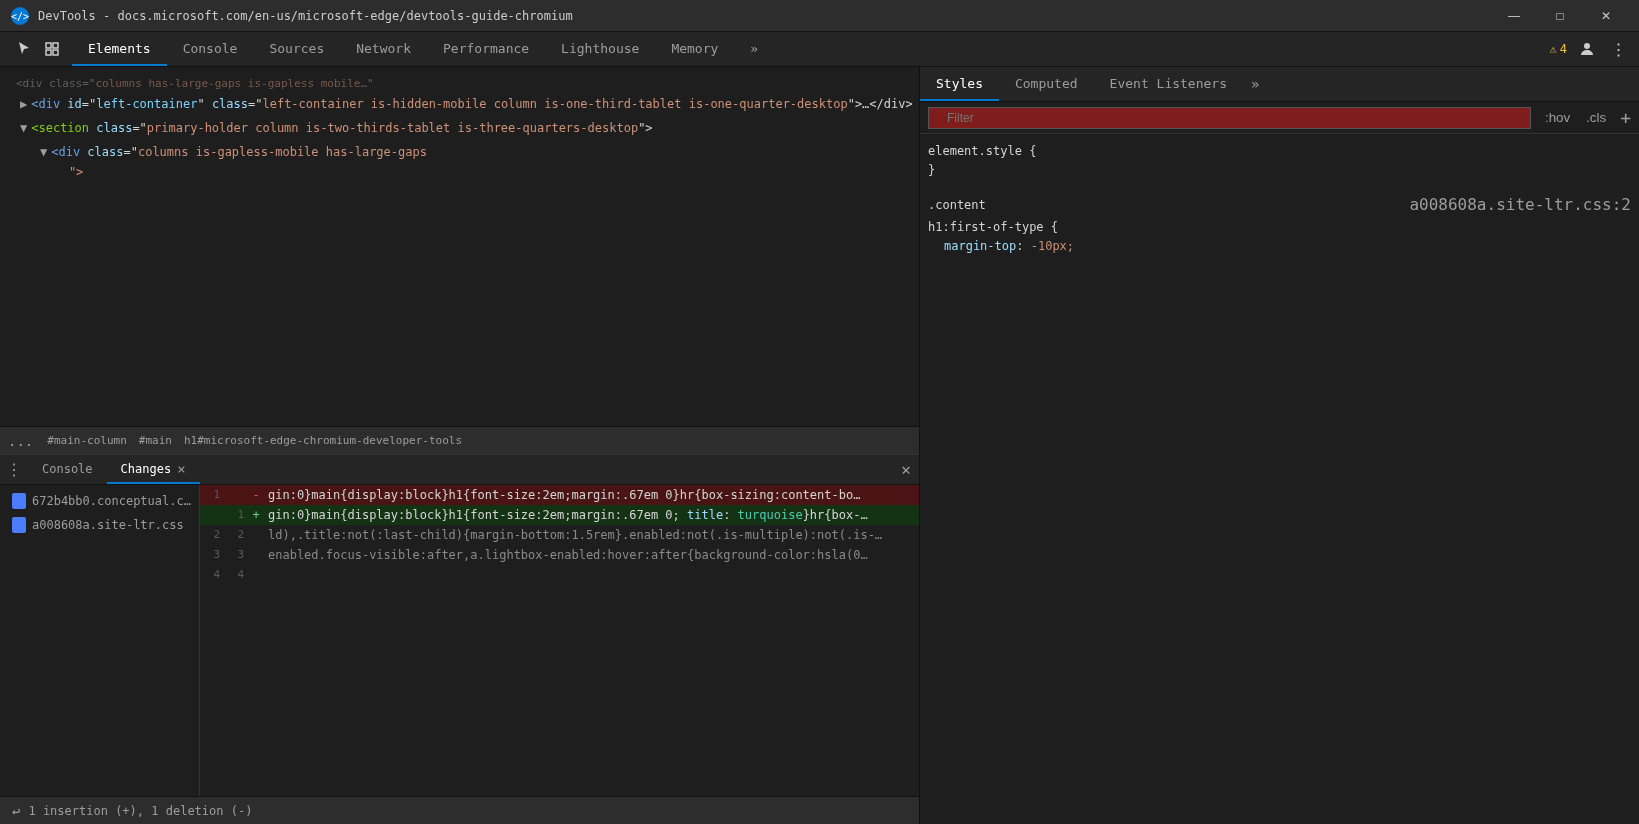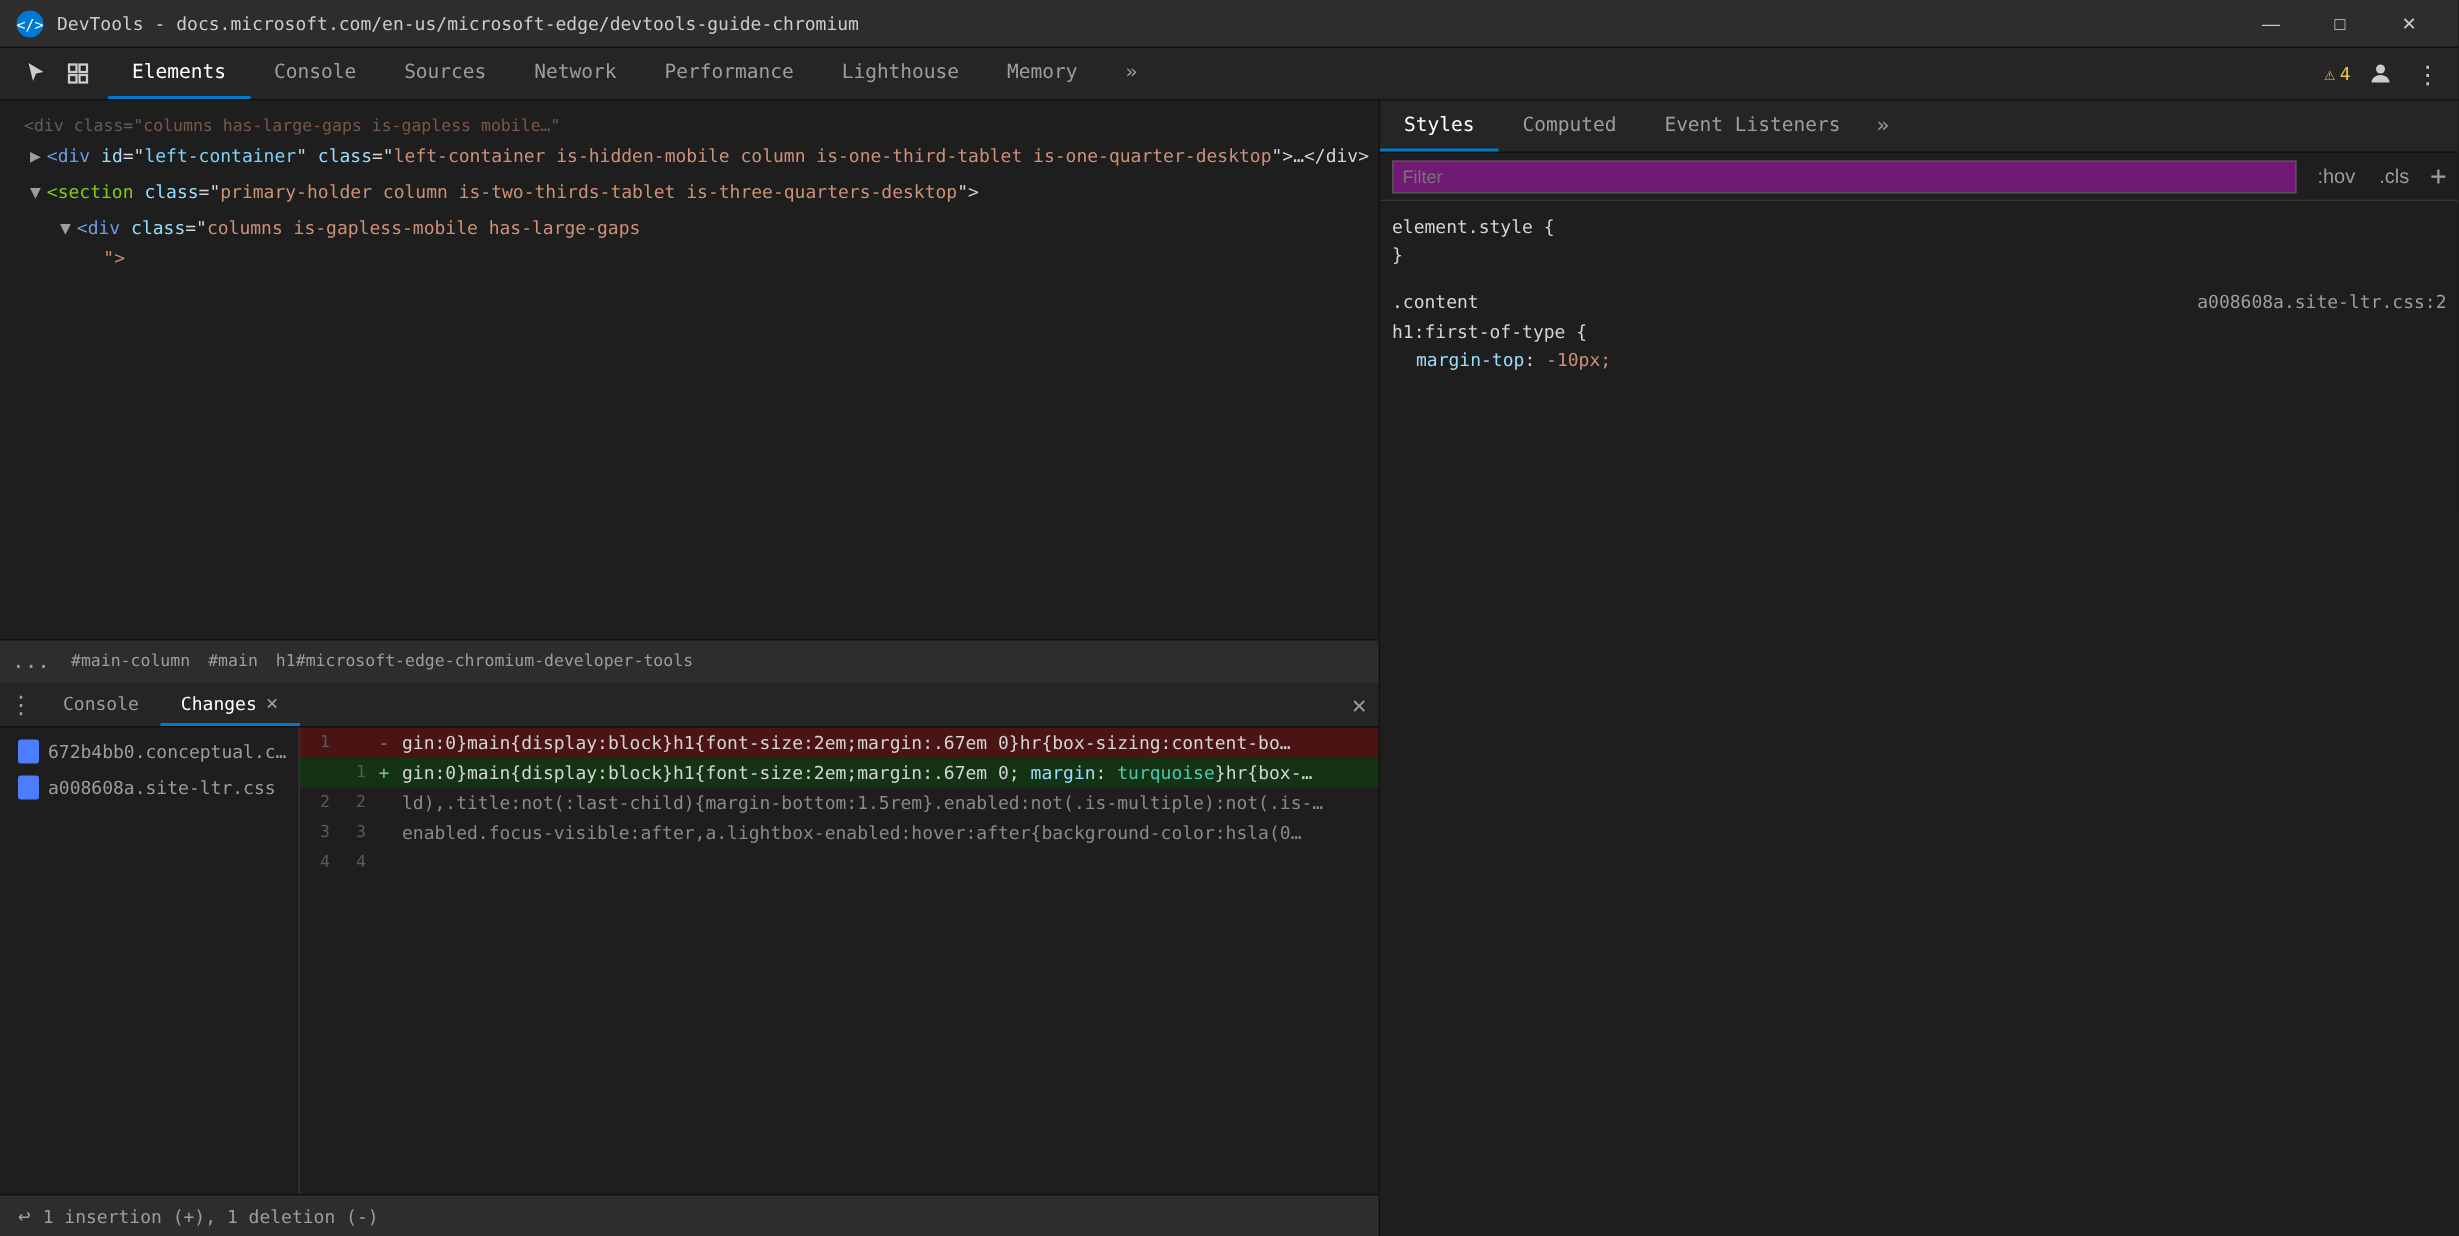--- a/index.html
+++ b/index.html
@@ -360,24 +360,24 @@
       background: #1e1e1e;
       height: 32px;
       display: flex;
       align-items: center;
       padding: 0 8px;
       gap: 8px;
       border-bottom: 1px solid #333;
     }
     .filter-input {
       flex: 1;
-      background: #701a75;
+      background: #7f1d1d;
       border: 1px solid #555;
       color: #d4d4d4;
-      padding: 2px 6px;
+      padding: 2px 18px;
       font-size: 12px;
       height: 22px;
       outline: none;
     }
     .filter-actions {
       display: flex;
       gap: 4px;
       color: #9d9d9d;
       font-size: 12px;
     }
@@ -570,21 +570,21 @@
               </span>
             </div>
 
             <div class="diff-line added">
               <div class="diff-line-nums">
                 <span class="diff-line-num"></span>
                 <span class="diff-line-num">1</span>
               </div>
               <span class="diff-marker" style="color:#73c991;">+</span>
               <span class="diff-content">
-                <span style="color:#d4d4d4;">gin:0}main{display:block}h1{font-size:2em;margin:.67em 0; </span><span style="color:#9cdcfe">margin</span><span style="color:#d4d4d4">: </span><span style="color:#4ec9b0">turquoise</span><span style="color:#d4d4d4">}hr{box-…</span>
+                <span style="color:#d4d4d4;">gin:0}main{display:block}h1{font-size:2em;margin:.67em 0; </span><span style="color:#9cdcfe">title</span><span style="color:#d4d4d4">: </span><span style="color:#4ec9b0">turquoise</span><span style="color:#d4d4d4">}hr{box-…</span>
               </span>
             </div>
 
             <div class="diff-line context">
               <div class="diff-line-nums">
                 <span class="diff-line-num">2</span>
                 <span class="diff-line-num">2</span>
               </div>
               <span class="diff-marker"></span>
               <span class="diff-content">
@@ -657,21 +657,21 @@
           <div class="css-body">
           </div>
           <div class="css-line">
             <span style="color:#d4d4d4">}</span>
           </div>
         </div>
 
         <div class="css-rule">
           <div class="css-line" style="justify-content: flex-end;">
             <span style="color:#d4d4d4">.content</span>
-            <span style="color:#9d9d9d; font-size:12px; margin-left: auto;">a008608a.site-ltr.css:2</span>
+            <span style="color:#9d9d9d; font-size:16px; margin-left: auto;">a008608a.site-ltr.css:2</span>
           </div>
           <div class="css-line">
             <span style="color:#d4d4d4">h1:first-of-type {</span>
           </div>
           <div class="css-body">
             <div class="css-line">
               <span style="color:#9cdcfe">margin-top</span>
               <span style="color:#d4d4d4">:&nbsp;</span>
               <span style="color:#ce9178">-10px;</span>
             </div>

